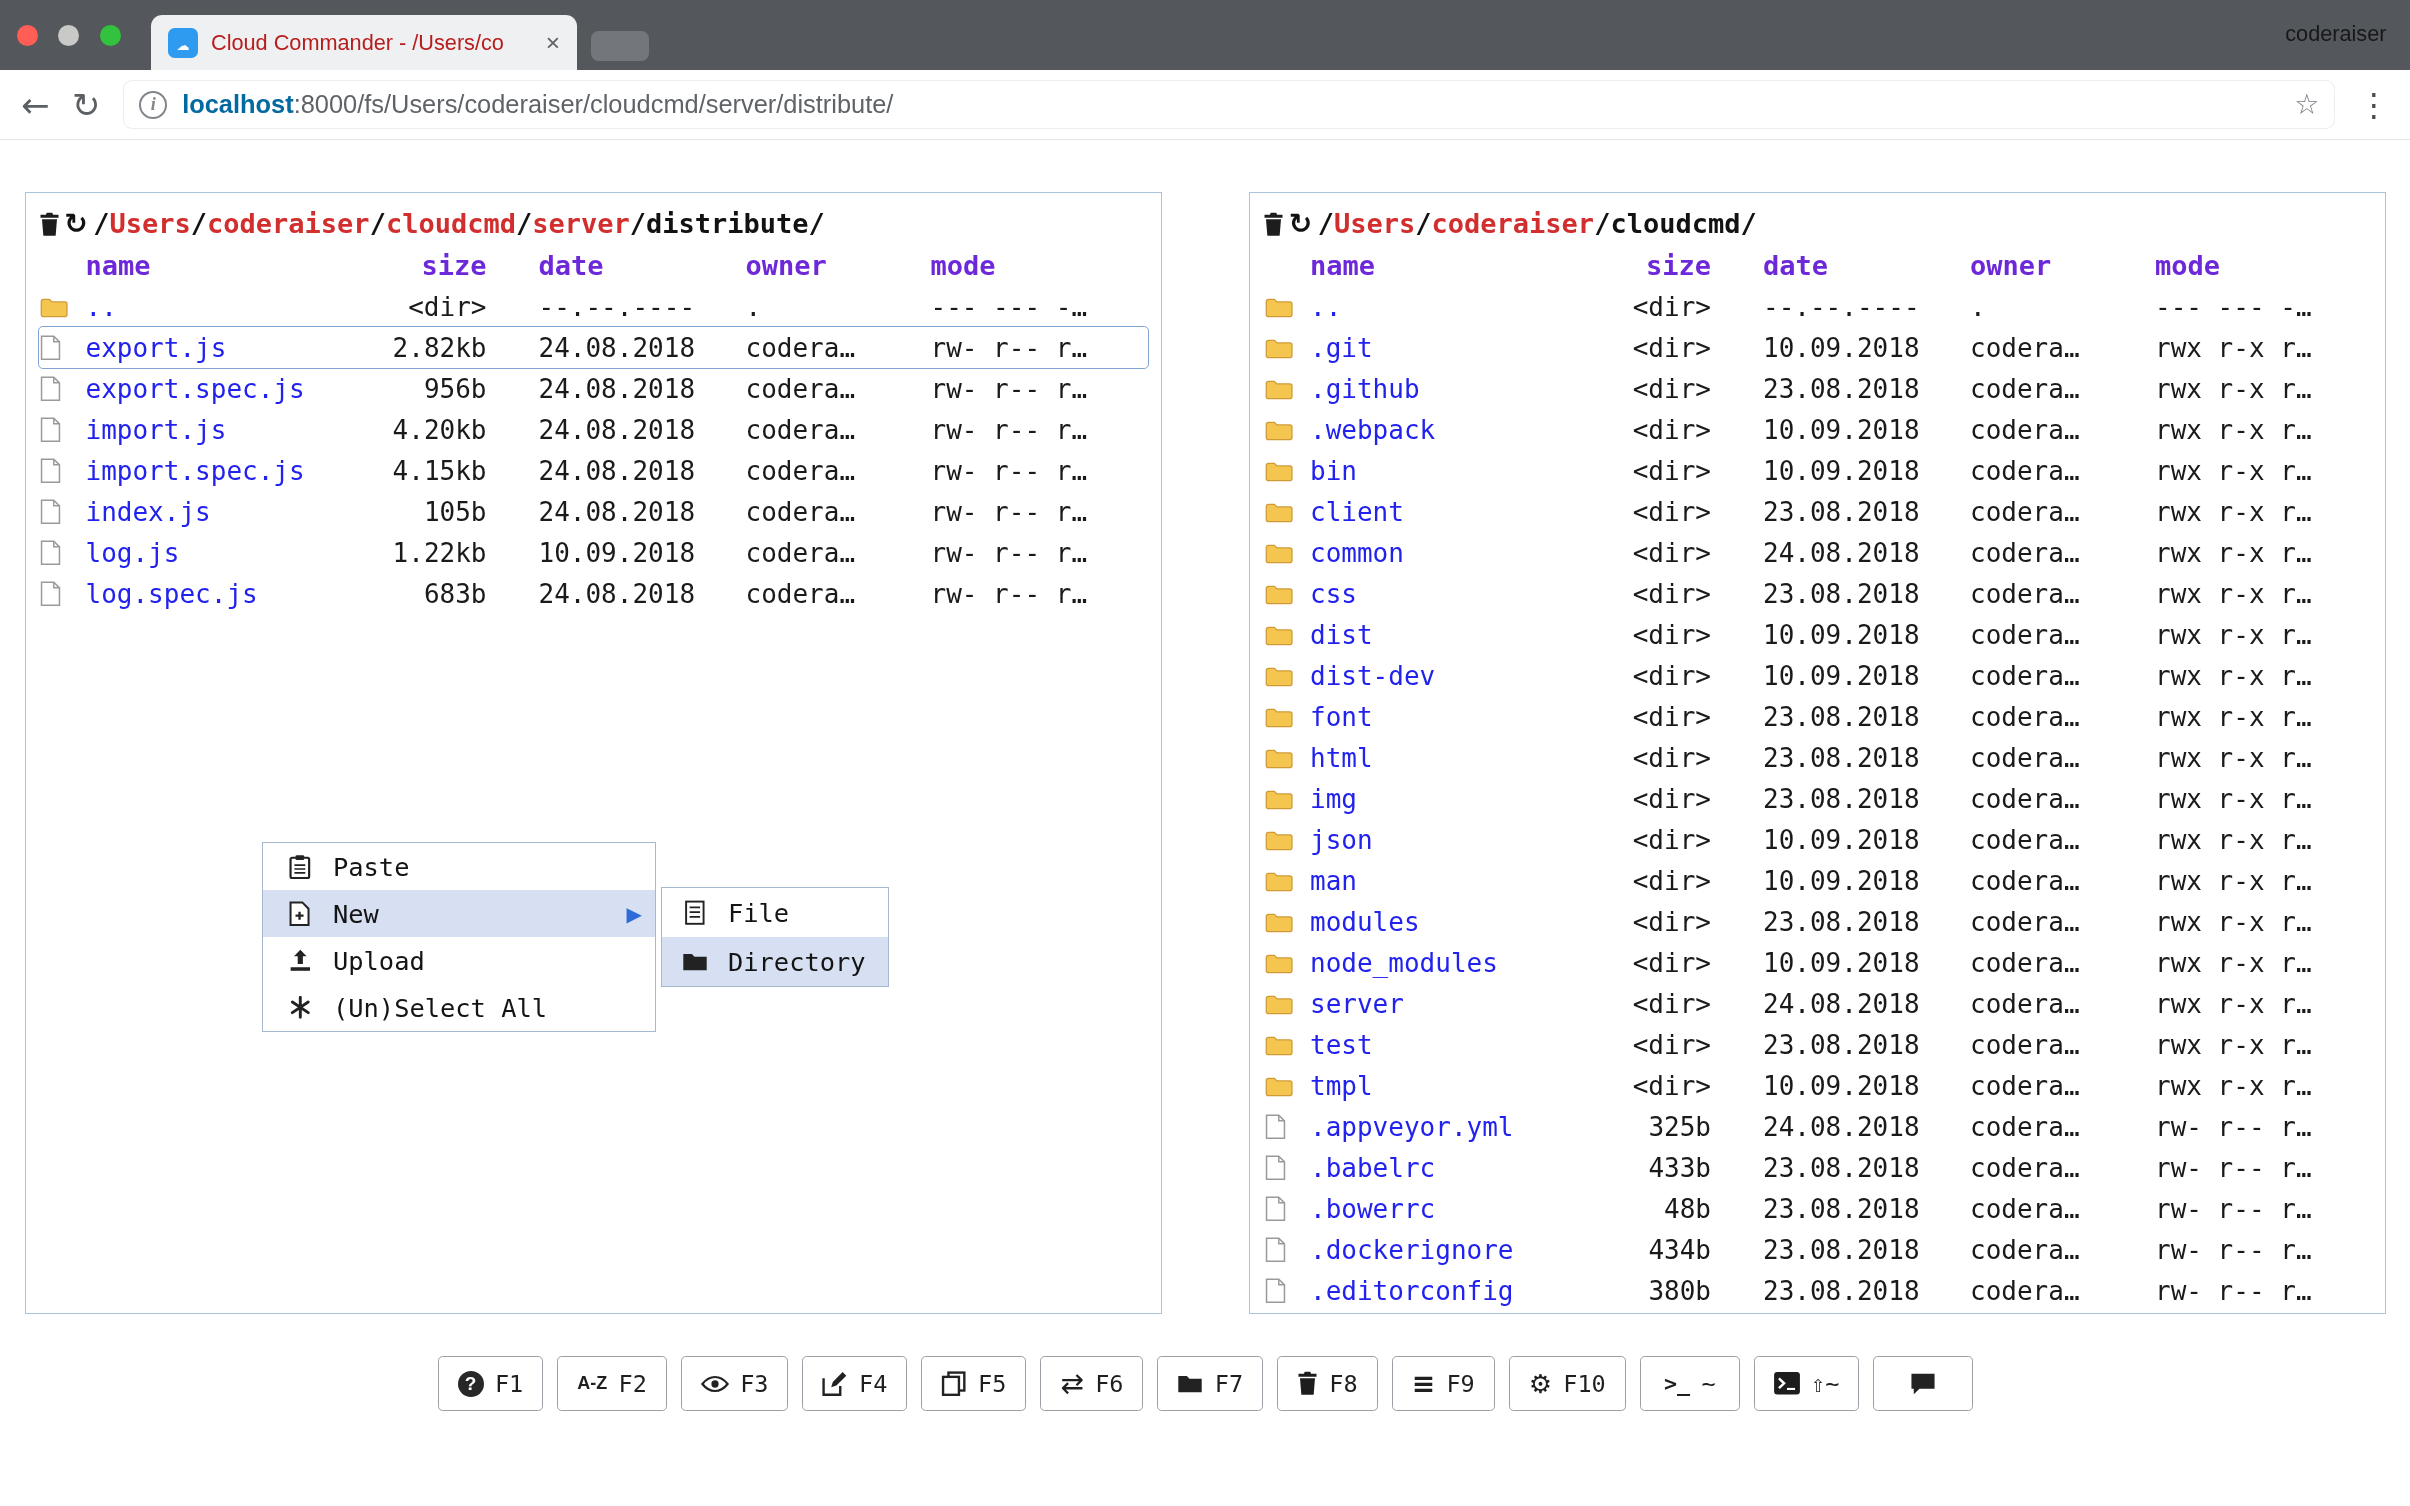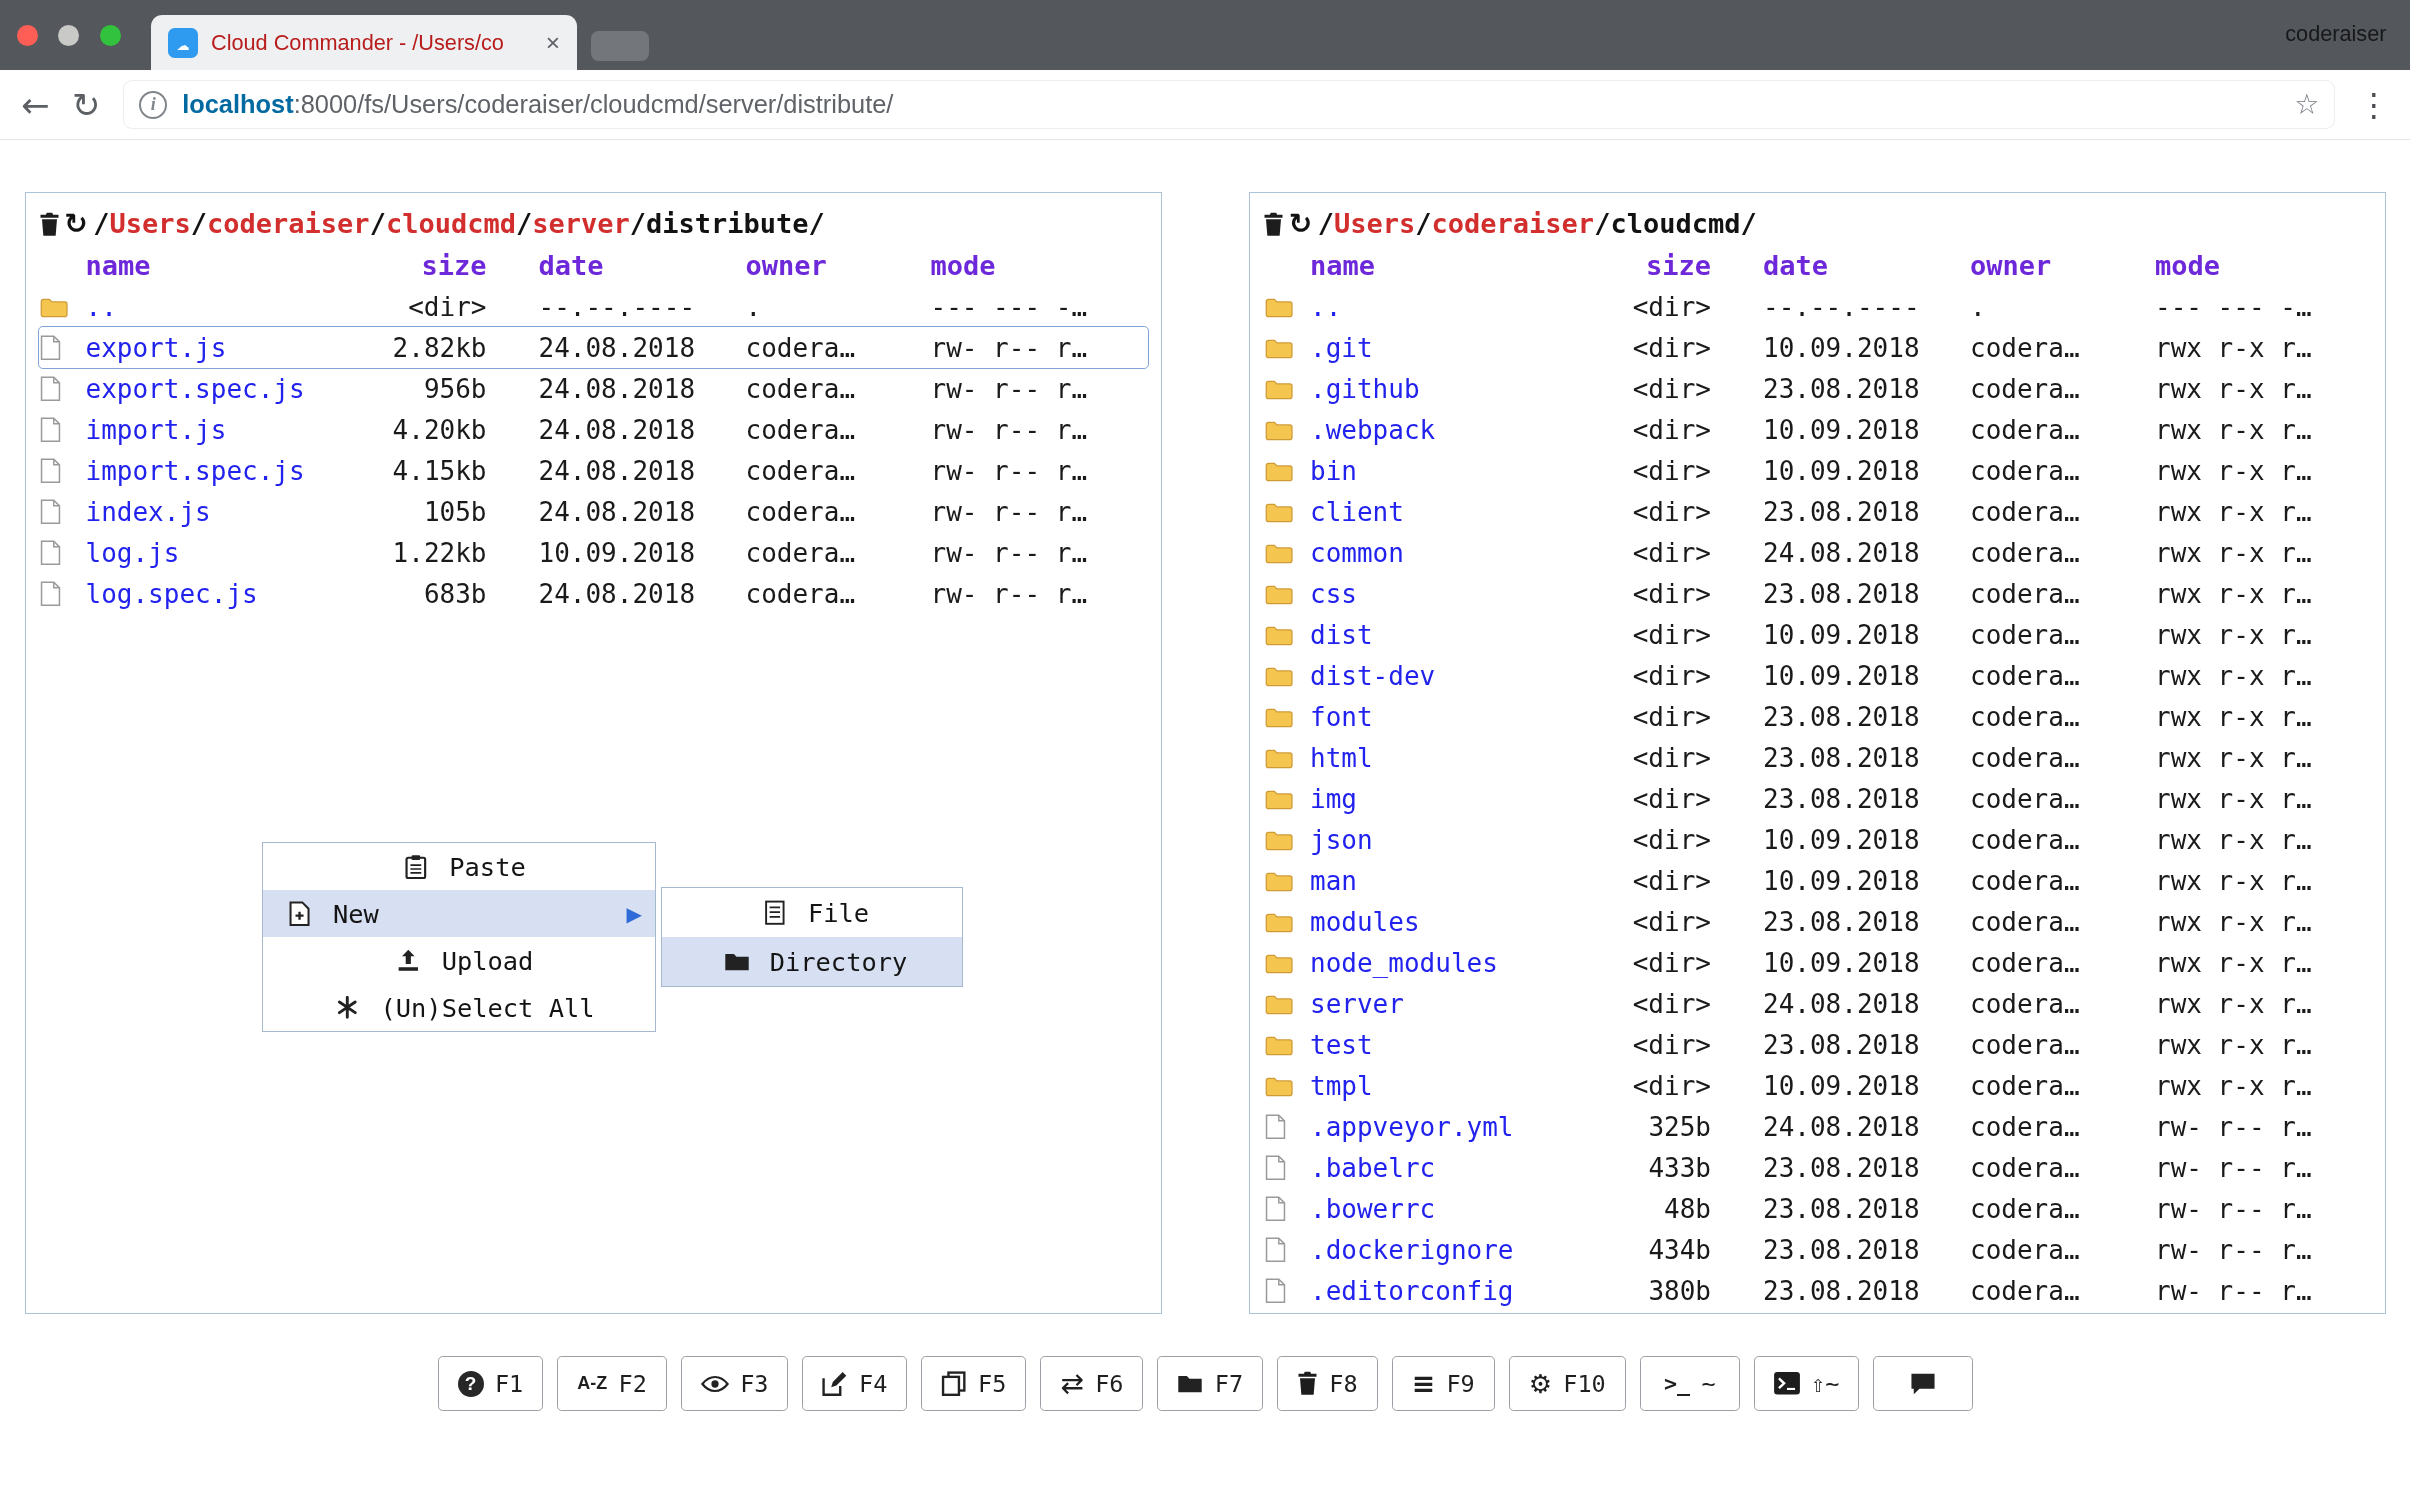--- a/index.html
+++ b/index.html
@@ -53,25 +53,25 @@
   .cell.size{text-align:right;}
   .row .cell.name{color:var(--link,#2222ee);}
   .row.selected{outline:1.9px solid var(--select-border,#7fa3d4);outline-offset:-0.9px;border-radius:3.8px;}
   .ic{display:inline-flex;align-items:center;justify-content:center;line-height:1;}
   .row .ic{justify-self:start;padding-left:1.9px;}
 
   
   .context-menu{position:absolute;left:262px;top:842px;width:394px;background:#fff;
                 border:1.9px solid #a6b8cd;box-sizing:border-box;z-index:10;}
   .menu-item{height:47px;display:flex;align-items:center;gap:17px;padding:0 13px 0 21px;
-             font-size:25.4px;color:#141414;justify-content:center;}
+             font-size:25.4px;color:#141414;}
   .menu-item.highlight{background:var(--menu-hl,#d6e0f2);}
   .mi-icon{width:32px;flex:none;}
   .mi-arrow{margin-left:auto;color:var(--accent,#2e6bd8);font-size:20px;font-family:"DejaVu Sans",sans-serif;}
-  .submenu{position:absolute;left:661px;top:887px;width:302px;background:#fff;
+  .submenu{position:absolute;left:661px;top:887px;width:228px;background:#fff;
            border:1.9px solid #a6b8cd;box-sizing:border-box;z-index:11;}
   .submenu .menu-item{height:49px;padding-left:17px;}
 
   
   .fnbar{position:absolute;top:1356px;left:0;width:2411px;display:flex;justify-content:center;gap:14px;}
   .fbtn{height:55px;min-width:100px;padding:0 19px;background:#fff;border:1.9px solid #9aa0a5;border-radius:4.7px;
         display:flex;align-items:center;justify-content:center;gap:11.3px;font-size:23.5px;color:#1f1f1f;
         box-sizing:border-box;}
   .qcircle{display:inline-block;width:26px;height:26px;border-radius:50%;background:#272727;color:#fff;
            text-align:center;font:bold 19px/26px "Liberation Sans",sans-serif;}

